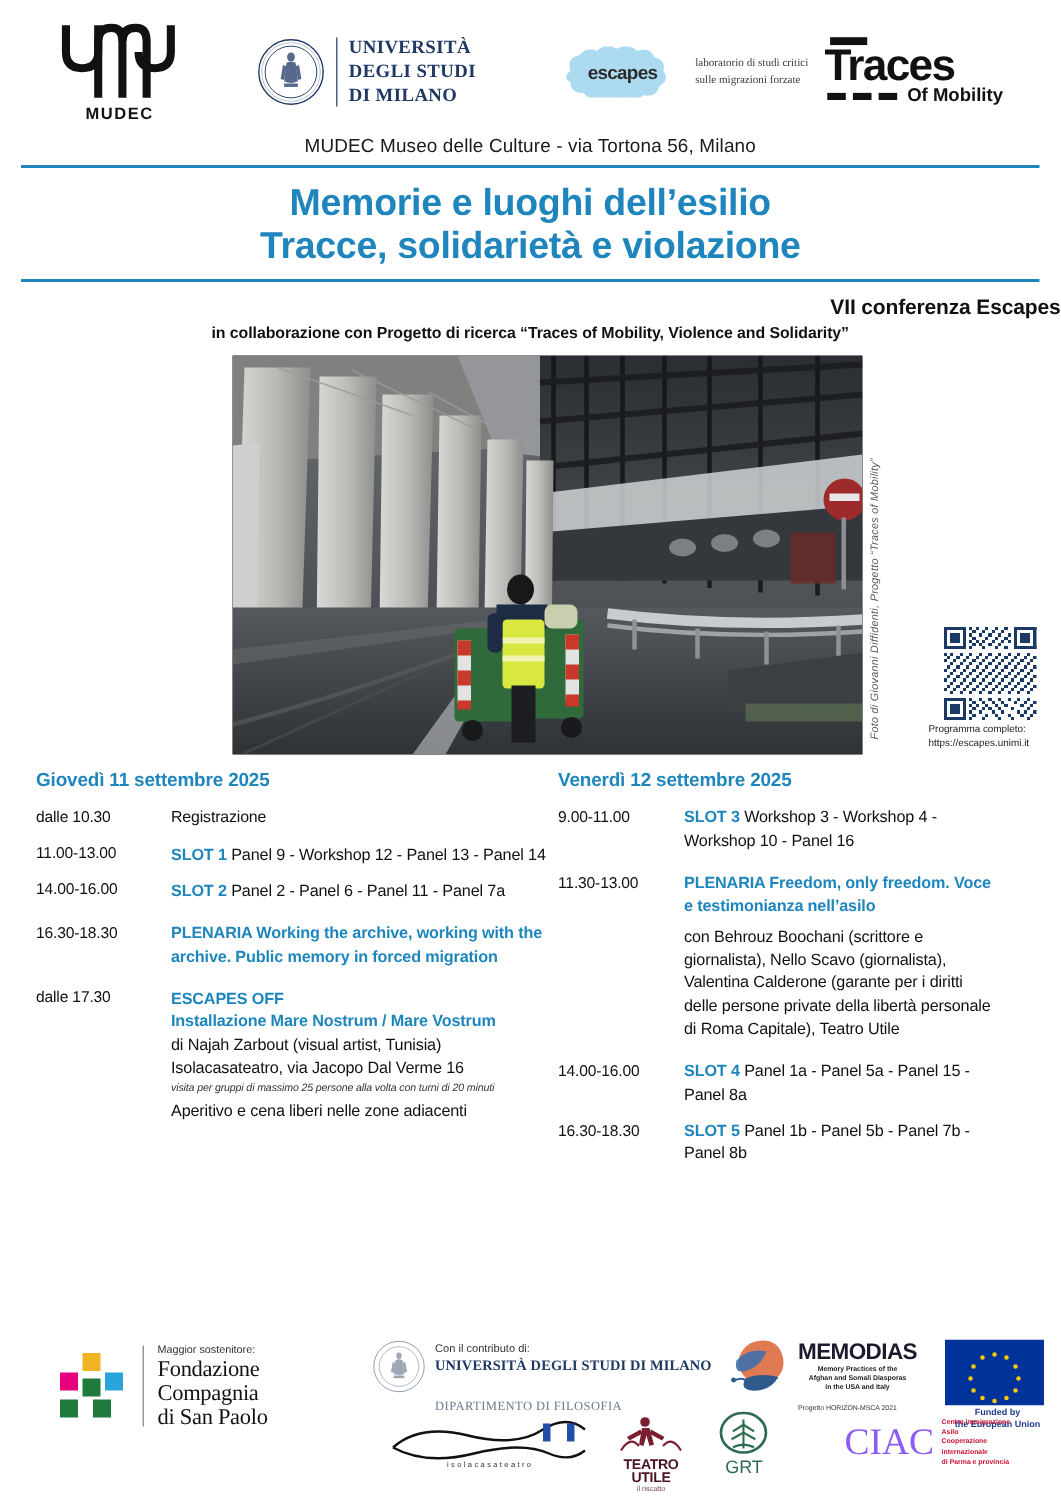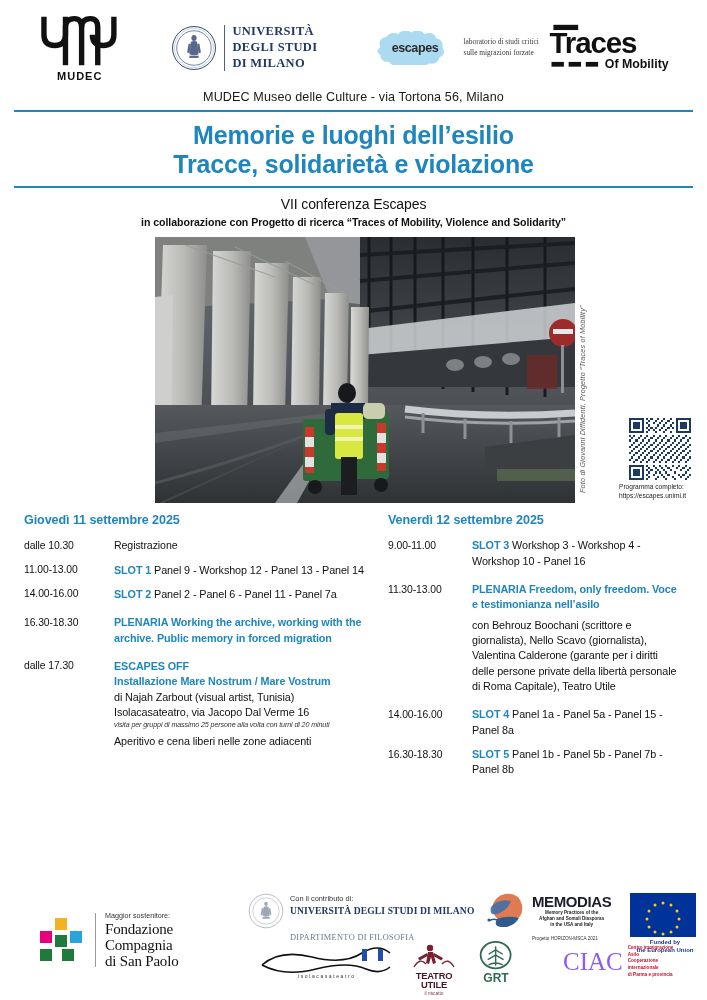--- a/index.html
+++ b/index.html
@@ -57,21 +57,21 @@
 
   
   .rule{height:2.4px;background:#1f86bd;margin:0 14px;}
   .rule.thin{height:2px;}
   .title-wrap{padding:9px 0 7px 0;text-align:center;}
   .title-line{
     font-size:25px;font-weight:bold;color:#1f86bd;
     line-height:1.16;letter-spacing:-.2px;
   }
   .conf{
-    text-align:center;font-size:14px;font-weight:normal;color:#111;
+    text-align:right;font-size:14px;font-weight:bold;color:#111;
     margin-top:8px;letter-spacing:-.1px;
   }
   .collab{
     text-align:center;font-size:10.6px;font-weight:bold;color:#111;
     margin-top:4px;letter-spacing:-.05px;
   }
 
   
   .photo-area{position:relative;margin-top:9px;height:266px;}
   .photo{
@@ -91,21 +91,21 @@
   .qr-img{width:62px;height:62px;margin:0 auto;display:block;}
   .qr-cap{
     font-size:6.6px;line-height:1.3;color:#222;margin-top:3px;
     text-align:left;padding-left:1px;
   }
 
   
   .schedule{position:relative;margin-top:10px;height:388px;}
   .col{position:absolute;top:0;}
   .col-left{left:24px;width:356px;}
-  .col-right{left:388px;width:292px;}
+  .col-right{left:372px;width:292px;}
 
   .day-head{
     font-size:12.6px;font-weight:bold;color:#1f86bd;
     margin-bottom:11px;letter-spacing:-.1px;
   }
   .row{display:flex;margin-bottom:9px;}
   .time{
     font-size:10.4px;color:#111;flex:0 0 auto;line-height:1.42;
     padding-top:.5px;letter-spacing:-.1px;
   }
@@ -117,21 +117,21 @@
   .hl{color:#1f86bd;font-weight:bold;}
   .note{
     font-size:7.1px;font-style:italic;color:#333;
     line-height:1.3;display:block;margin:1px 0 3px 0;
   }
   .spaced{margin-top:5px;display:block;}
   .gap-lg{height:4px;}
 
   
   .footer{position:absolute;left:0;top:885px;width:707px;height:115px;}
-  .f-left{position:absolute;left:38px;top:26px;display:flex;align-items:center;gap:9px;}
+  .f-left{position:absolute;left:38px;top:10px;display:flex;align-items:center;gap:9px;}
   .csp-grid{width:48px;height:48px;flex:0 0 48px;}
   .csp-div{width:1px;height:54px;background:#9a9a9a;}
   .csp-text{}
   .csp-label{font-size:7.2px;color:#333;margin-bottom:2px;}
   .csp-name{
     font-family:"Liberation Serif", serif;
     font-size:15px;line-height:1.06;color:#111;letter-spacing:-.2px;
   }
 
   .f-unimi{position:absolute;left:248px;top:8px;display:flex;align-items:flex-start;gap:6px;}
@@ -151,21 +151,21 @@
   .isola svg{display:block;}
 
   .teatro{position:absolute;left:408px;top:58px;width:52px;text-align:center;}
   .teatro-mark{height:26px;display:block;margin:0 auto;}
   .teatro-w1{font-size:9.4px;font-weight:bold;color:#4a1520;line-height:1;letter-spacing:-.2px;margin-top:2px;}
   .teatro-w2{font-size:9.4px;font-weight:bold;color:#4a1520;line-height:1;letter-spacing:-.2px;}
   .teatro-w3{font-size:4.8px;color:#7a4050;margin-top:1px;}
 
   .grt{position:absolute;left:470px;top:56px;width:52px;text-align:center;}
   .grt-mark{height:30px;display:block;margin:0 auto;}
-  .grt-w{font-size:12px;font-weight:bold;color:#2e6b4f;letter-spacing:0;line-height:1;margin-top:1px;}
+  .grt-w{font-size:12px;font-weight:normal;color:#2e6b4f;letter-spacing:0;line-height:1;margin-top:1px;}
 
   .memodias{position:absolute;left:483px;top:6px;display:flex;align-items:flex-start;gap:5px;}
   .memo-mark{width:44px;height:40px;flex:0 0 44px;}
   .memo-txt{padding-top:3px;}
   .memo-w{font-size:15px;font-weight:bold;color:#1b1b2e;letter-spacing:-.4px;line-height:1;}
   .memo-sub{font-size:4.6px;line-height:1.35;color:#222;text-align:center;margin-top:1px;font-weight:bold;}
   .memo-prog{font-size:4.6px;color:#333;margin-top:7px;}
 
   .eu{position:absolute;left:630px;top:8px;width:70px;text-align:center;}
   .eu-flag{width:66px;height:44px;display:block;}

